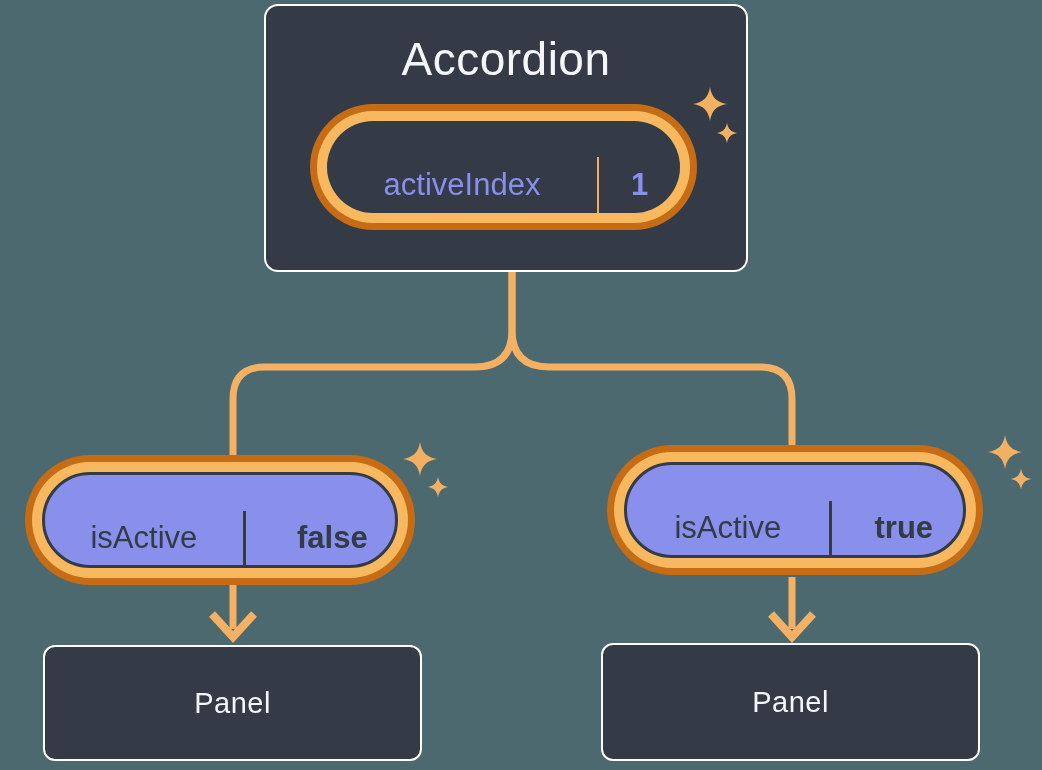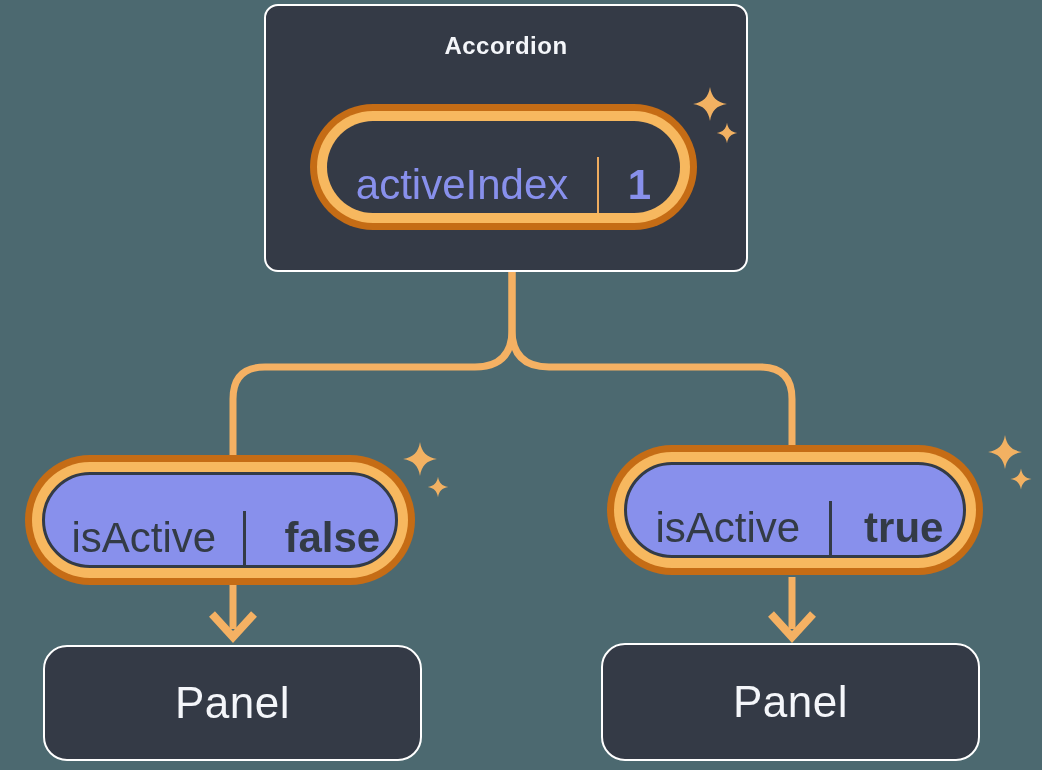--- a/index.html
+++ b/index.html
@@ -34,21 +34,21 @@
     position:absolute;
     background:var(--card-bg);
     border:2.5px solid var(--card-border);
     border-radius:14px;
   }
   .root-card{left:264px;top:4px;width:484px;height:268px;}
   .root-title{
     position:absolute;left:0;right:0;top:26px;
     text-align:center;
     color:var(--text-light);
-    font-size:24px;font-weight:700;letter-spacing:.5px;
+    font-size:46px;font-weight:400;letter-spacing:.5px;
   }
 
   .pill{
     position:absolute;
     background:var(--ring-outer);
     border-radius:999px;
     padding:7px;
   }
   .pill-mid{
     width:100%;height:100%;
@@ -63,21 +63,21 @@
     overflow:hidden;
   }
   .pill-core.dark{background:var(--card-bg);color:var(--purple);}
   .pill-core.purple{
     background:var(--purple);
     color:var(--text-dark);
     border:3px solid var(--text-dark);
   }
   .cell{
     display:flex;align-items:center;justify-content:center;
-    font-size:42px;
+    font-size:31px;
     white-space:nowrap;
     margin-top:36px;
   }
   .cell.value{font-weight:700;}
   .pill-core.dark .cell.value{border-left:2.5px solid var(--divider-orange);}
   .pill-core.purple .cell.value{border-left:3px solid var(--text-dark);}
 
   .root-pill{left:310px;top:104px;width:387px;height:126px;}
   .root-pill .cell.name{flex:0 0 76.5%;}
   .root-pill .cell.value{flex:1;}
@@ -87,24 +87,24 @@
   .left-pill .cell.value{flex:1;padding-left:24px;}
 
   .right-pill{left:607px;top:445px;width:376px;height:130px;}
   .right-pill .cell.name{flex:0 0 60%;}
   .right-pill .cell.value{flex:1;padding-left:13px;}
 
   .panel{
     position:absolute;
     background:var(--card-bg);
     border:2.5px solid var(--card-border);
-    border-radius:24px;
+    border-radius:12px;
     display:flex;align-items:center;justify-content:center;
     color:var(--text-light);
-    font-size:44px;font-weight:500;letter-spacing:.5px;
+    font-size:29px;font-weight:500;letter-spacing:.5px;
   }
   .panel-left{left:43px;top:645px;width:379px;height:116px;}
   .panel-right{left:601px;top:643px;width:379px;height:118px;}
 
   .connector{stroke:var(--connector);fill:none;stroke-width:7;}
   .arrowhead{stroke:var(--connector);fill:none;stroke-width:8;stroke-linejoin:miter;}
   .sparkle{fill:var(--sparkle);}
 </style>
 </head>
 <body>

